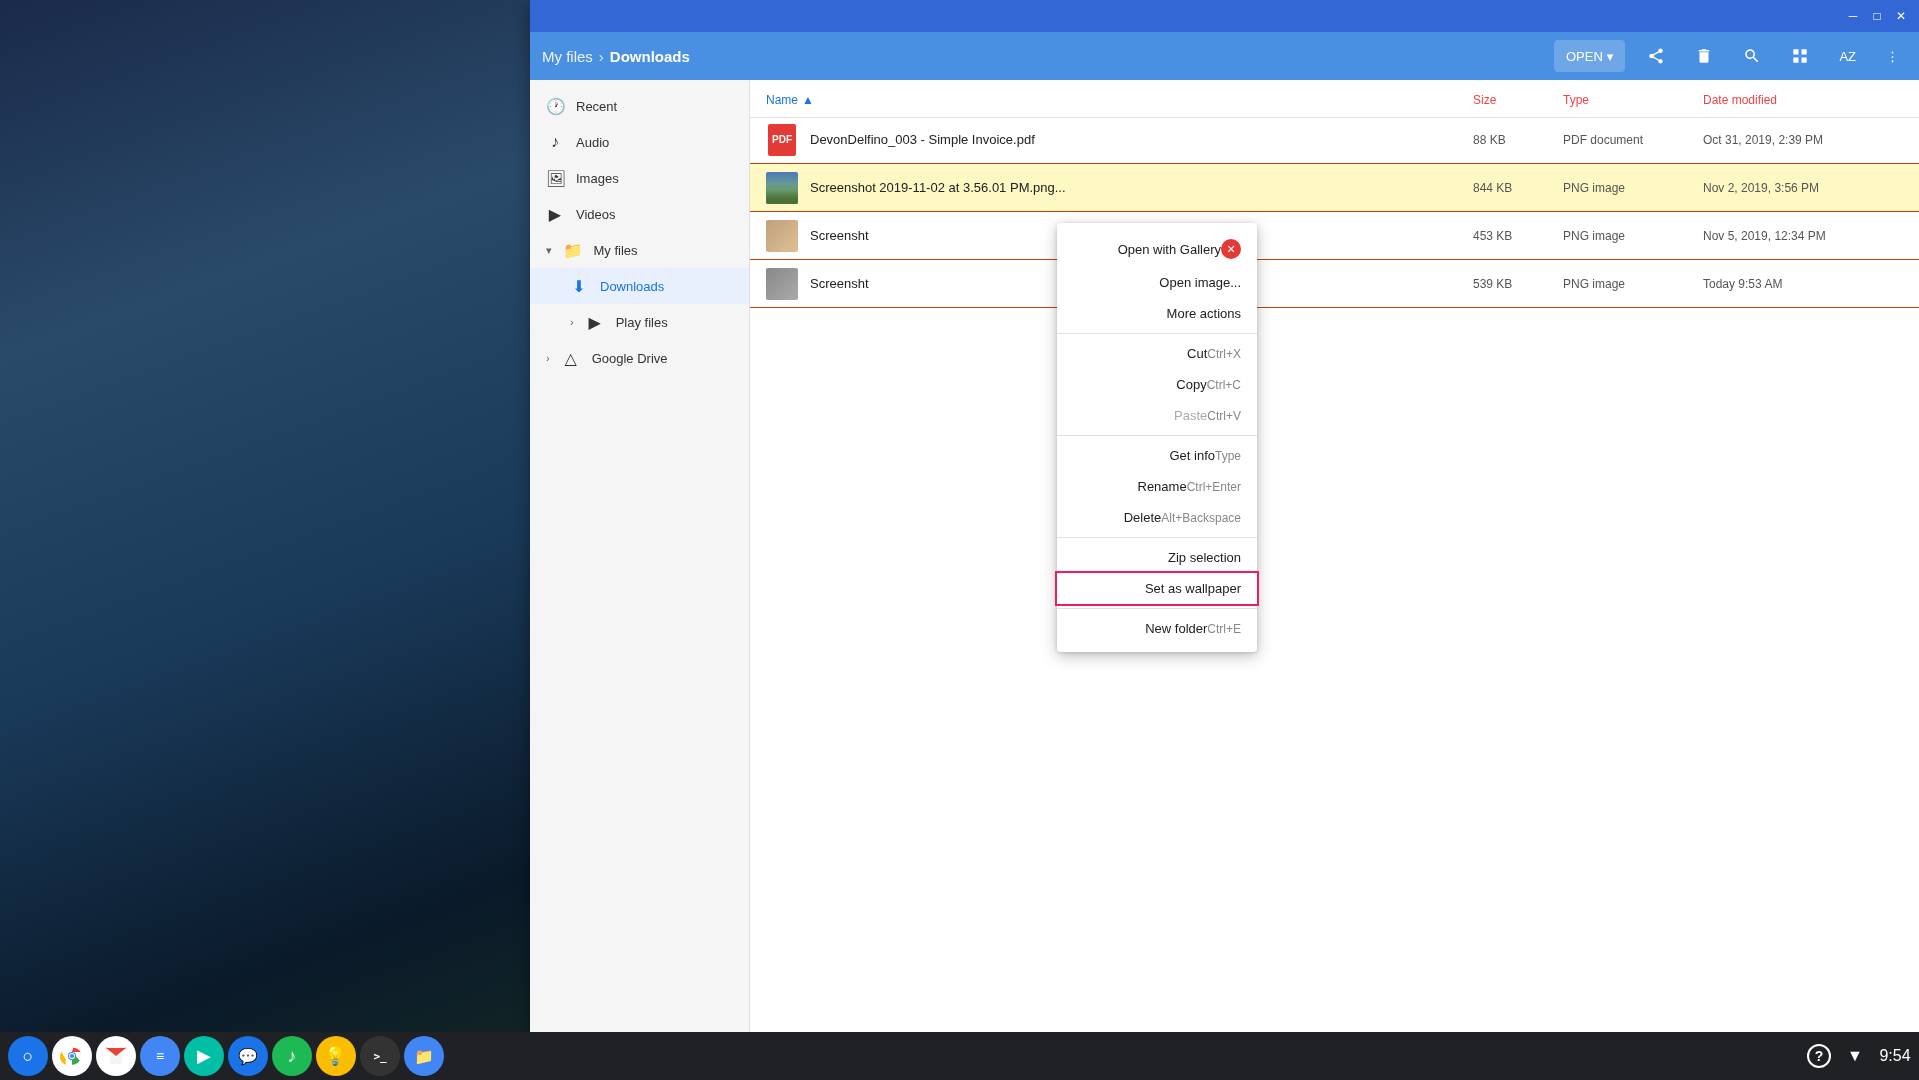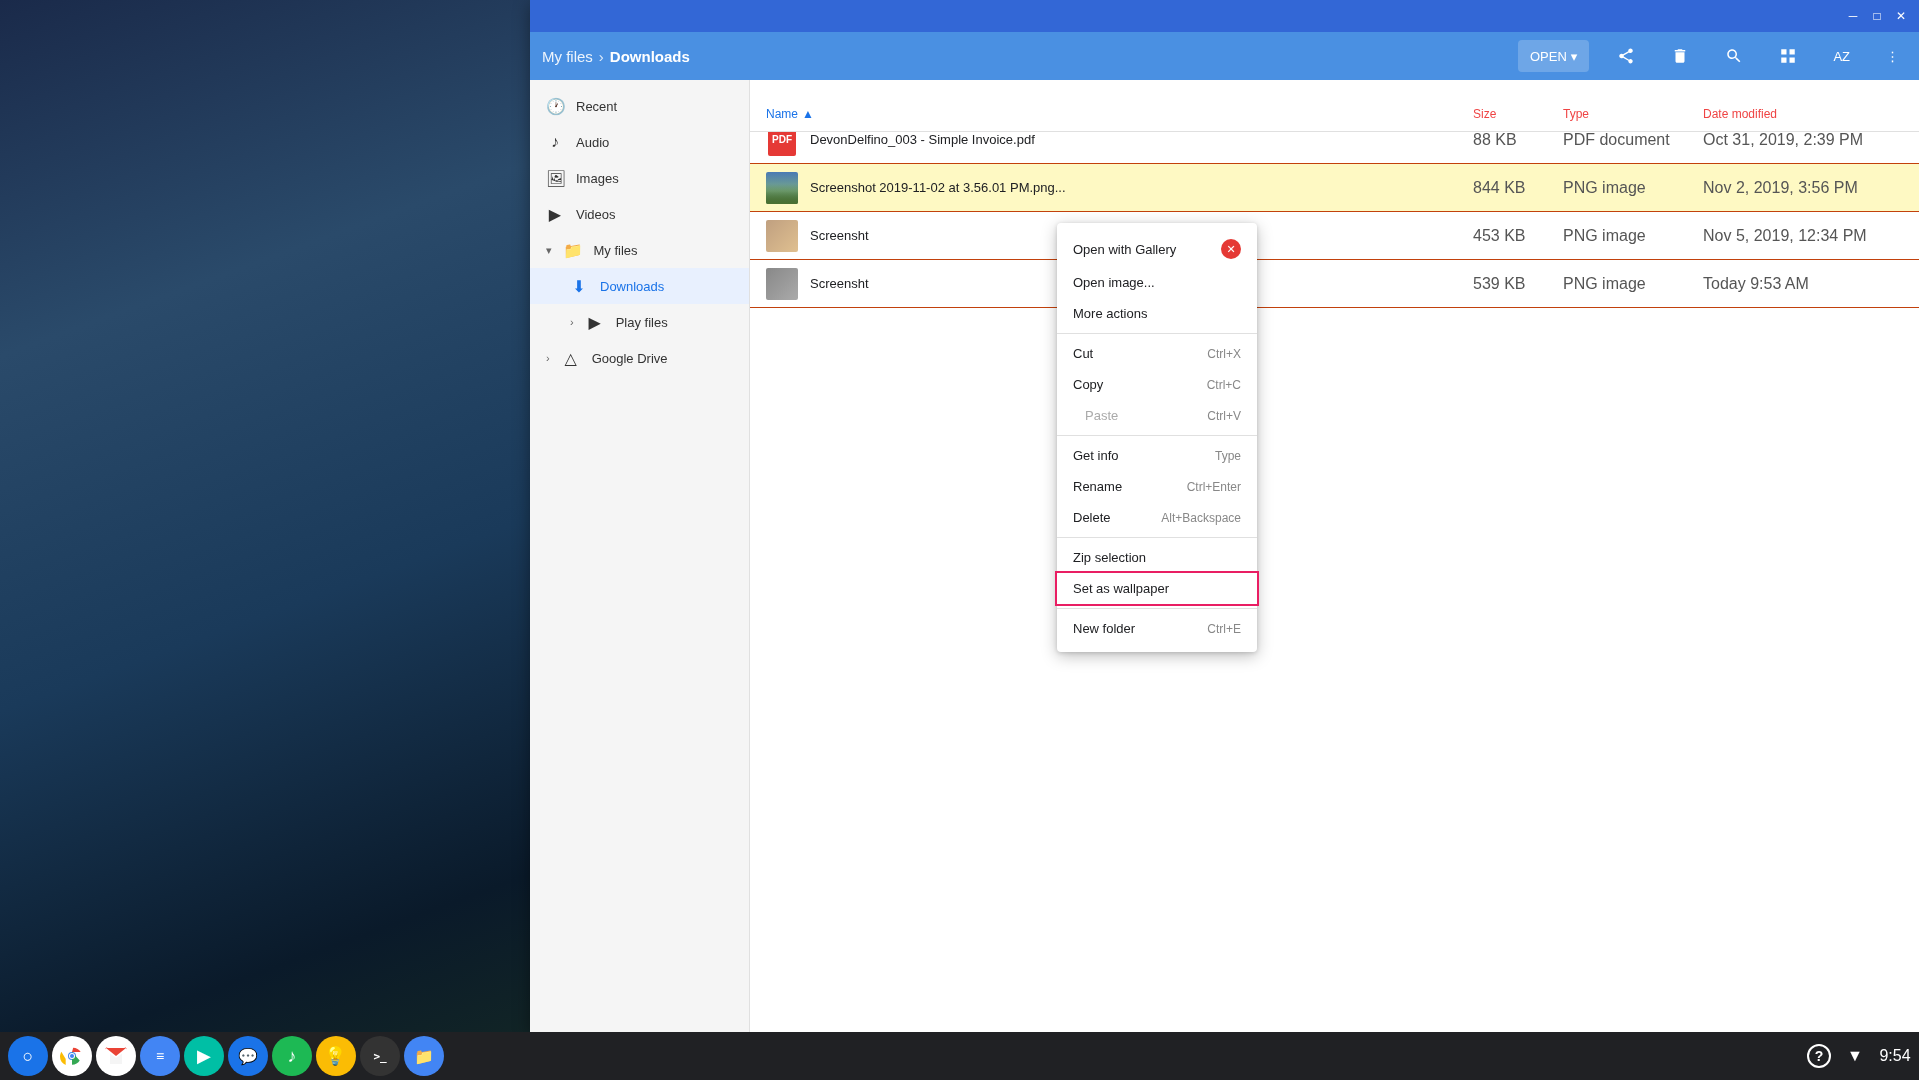--- a/index.html
+++ b/index.html
@@ -143,21 +143,21 @@
       cursor: pointer;
     }
 
     .breadcrumb-current {
       font-weight: 600;
     }
 
     .toolbar-actions {
       display: flex;
       align-items: center;
-      gap: 20px;
+      gap: 14px;
     }
 
     .toolbar-btn {
       height: 32px;
       padding: 0 8px;
       background: transparent;
       border: none;
       color: white;
       cursor: pointer;
       border-radius: 4px;
@@ -226,21 +226,21 @@
 
     .file-list-header {
       display: grid;
       grid-template-columns: 1fr 90px 140px 200px;
       padding: 0 16px;
       height: 36px;
       align-items: center;
       border-bottom: 1px solid #e0e0e0;
       background: white;
       position: sticky;
-      top: 16px;
+      top: 2px;
       z-index: 10;
     }
 
     .col-header {
       font-size: 12px;
       color: #ef4444;
       display: flex;
       align-items: center;
       gap: 4px;
       cursor: pointer;
@@ -280,21 +280,21 @@
 
     .file-name-text {
       font-size: 13px;
       color: #202124;
       white-space: nowrap;
       overflow: hidden;
       text-overflow: ellipsis;
     }
 
     .file-size, .file-type, .file-date {
-      font-size: 16px;
+      font-size: 12px;
       color: #555;
     }
 
     
     #context-menu {
       position: absolute;
       top: 143px;
       left: 307px;
       width: 200px;
       background: white;
@@ -327,21 +327,21 @@
     .ctx-item.highlighted {
       background: #fff;
       outline: 2px solid #e91e63;
     }
 
     .ctx-shortcut {
       font-size: 12px;
       color: #888;
     }
 
-    .ctx-label { flex: 1; }
+    .ctx-label { flex: 1; text-align: right; }
 
     .gallery-close-btn {
       width: 20px;
       height: 20px;
       background: #e53935;
       border-radius: 50%;
       display: flex;
       align-items: center;
       justify-content: center;
       color: white;

